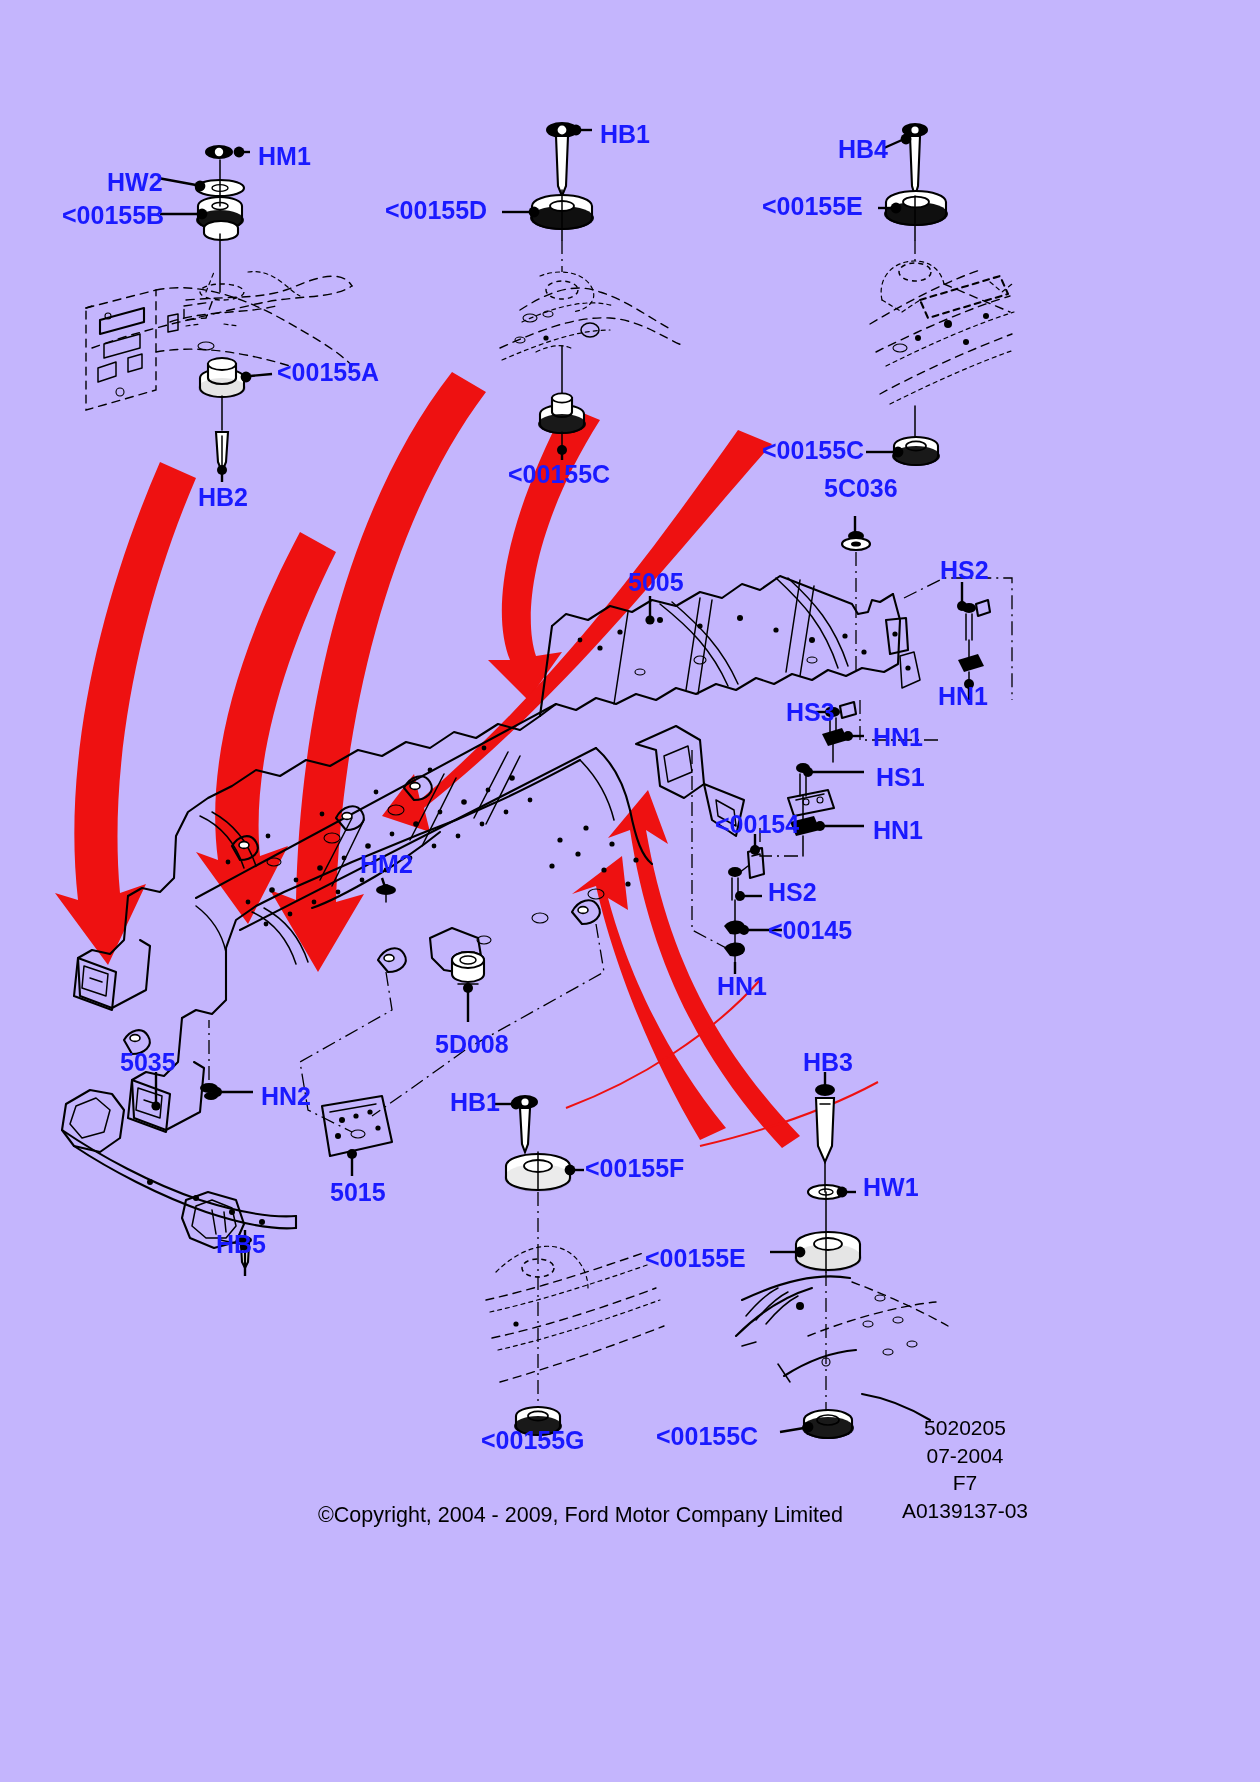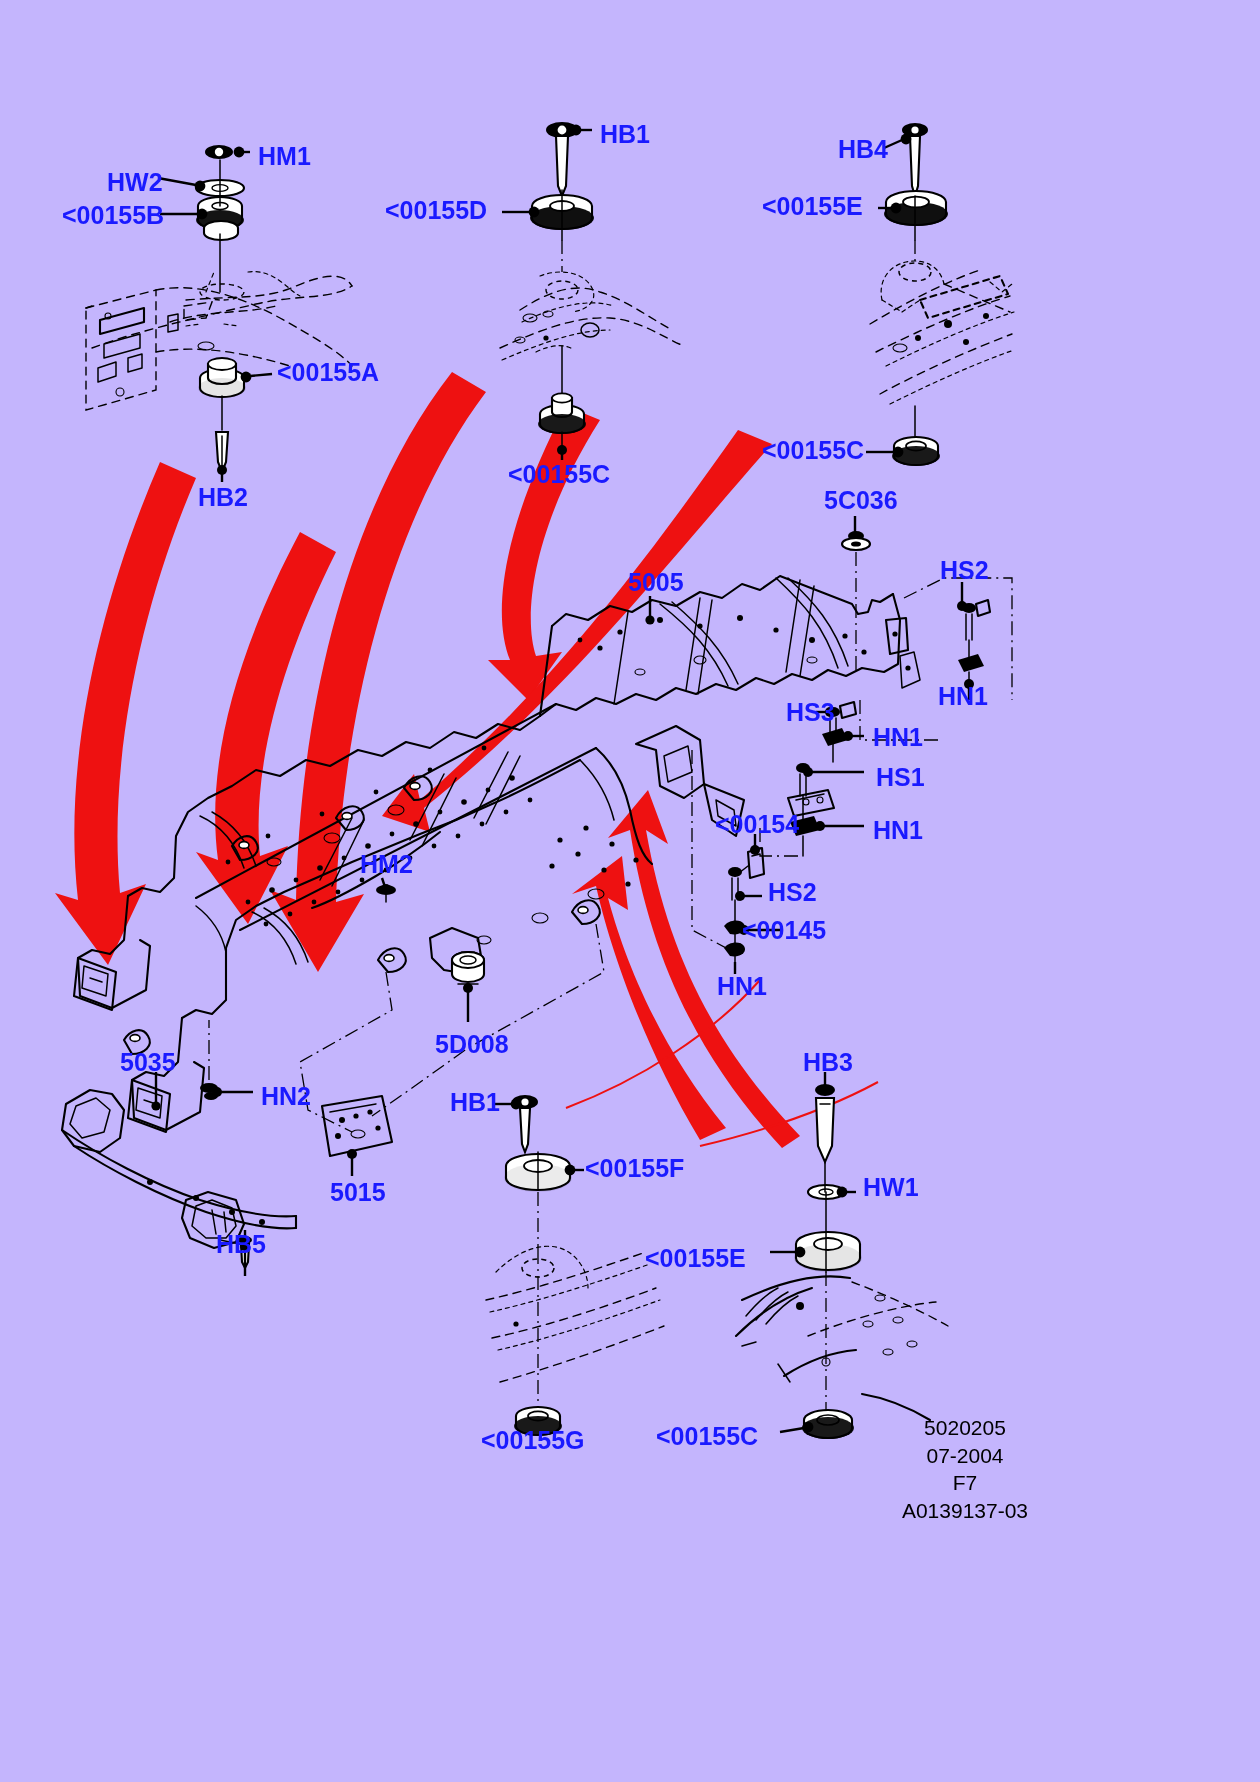--- a/index.html
+++ b/index.html
@@ -604,32 +604,32 @@
   <div class="lbl" style="left:198px; top:485px;">HB2</div>
 
   <div class="lbl" style="left:600px; top:122px;">HB1</div>
   <div class="lbl" style="left:385px; top:198px;">&lt;00155D</div>
   <div class="lbl" style="left:508px; top:462px;">&lt;00155C</div>
 
   <div class="lbl" style="left:838px; top:137px;">HB4</div>
   <div class="lbl" style="left:762px; top:194px;">&lt;00155E</div>
   <div class="lbl" style="left:762px; top:438px;">&lt;00155C</div>
 
-  <div class="lbl" style="left:824px; top:488px;">5C036</div>
+  <div class="lbl" style="left:824px; top:476px;">5C036</div>
   <div class="lbl" style="left:628px; top:570px;">5005</div>
 
   <div class="lbl" style="left:940px; top:558px;">HS2</div>
   <div class="lbl" style="left:938px; top:684px;">HN1</div>
   <div class="lbl" style="left:786px; top:700px;">HS3</div>
   <div class="lbl" style="left:873px; top:725px;">HN1</div>
   <div class="lbl" style="left:876px; top:765px;">HS1</div>
   <div class="lbl" style="left:715px; top:812px;">&lt;00154</div>
   <div class="lbl" style="left:873px; top:818px;">HN1</div>
   <div class="lbl" style="left:768px; top:880px;">HS2</div>
-  <div class="lbl" style="left:742px; top:918px;">&lt;00145</div>
+  <div class="lbl" style="left:768px; top:918px;">&lt;00145</div>
   <div class="lbl" style="left:717px; top:974px;">HN1</div>
 
   <div class="lbl" style="left:360px; top:852px;">HM2</div>
   <div class="lbl" style="left:435px; top:1032px;">5D008</div>
   <div class="lbl" style="left:120px; top:1050px;">5035</div>
   <div class="lbl" style="left:261px; top:1084px;">HN2</div>
   <div class="lbl" style="left:330px; top:1180px;">5015</div>
   <div class="lbl" style="left:216px; top:1232px;">HB5</div>
 
   <div class="lbl" style="left:450px; top:1090px;">HB1</div>
@@ -641,14 +641,15 @@
   <div class="lbl" style="left:645px; top:1246px;">&lt;00155E</div>
   <div class="lbl" style="left:656px; top:1424px;">&lt;00155C</div>
 
   <div class="footer-block" style="left:860px; top:1382px; width:210px;">
     <div>5020205</div>
     <div>07-2004</div>
     <div>F7</div>
     <div>A0139137-03</div>
   </div>
 
+  <div class="copyright" style="left:318px; top:1503px;">©Copyright, 2004 - 2009, Ford Motor Company Limited</div>
 
 </div>
 
 </body></html>

